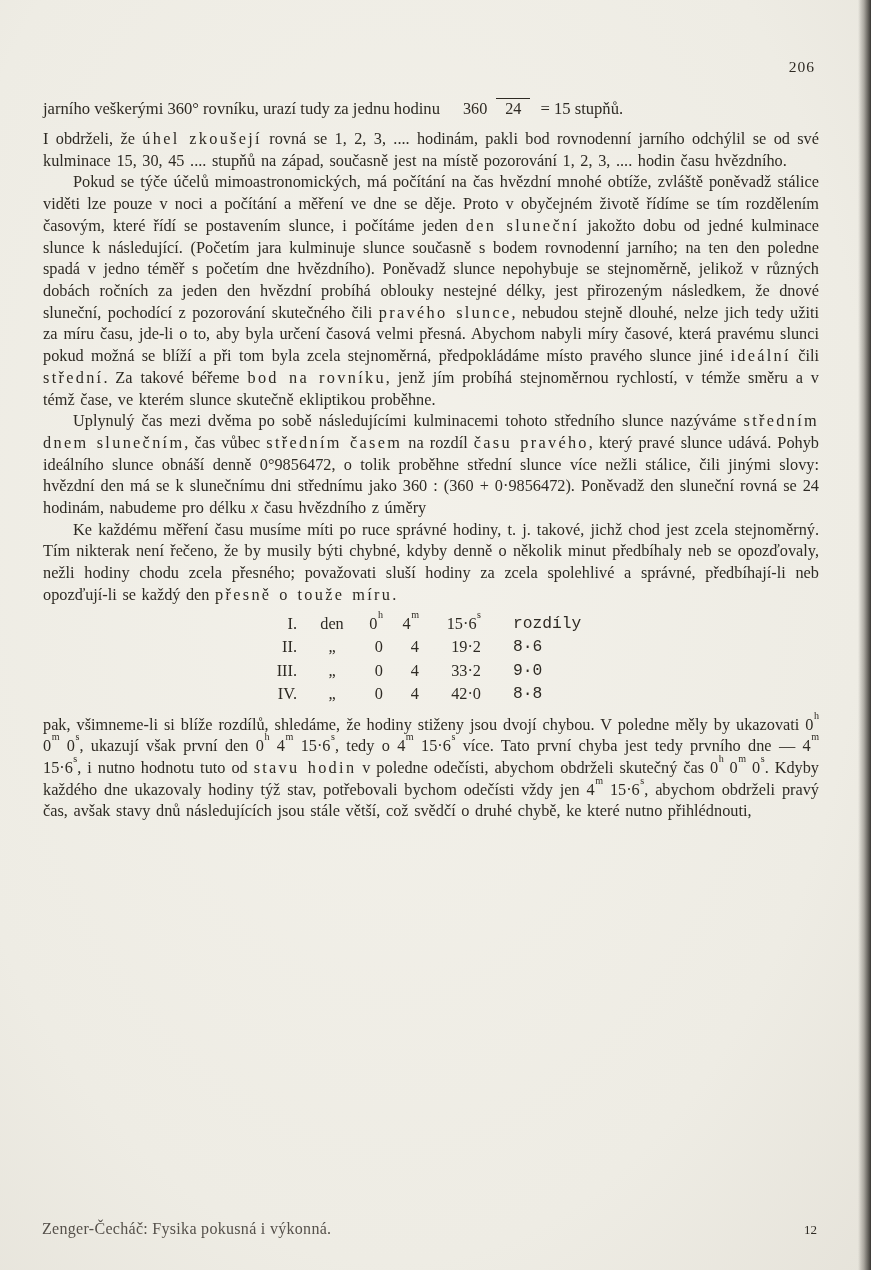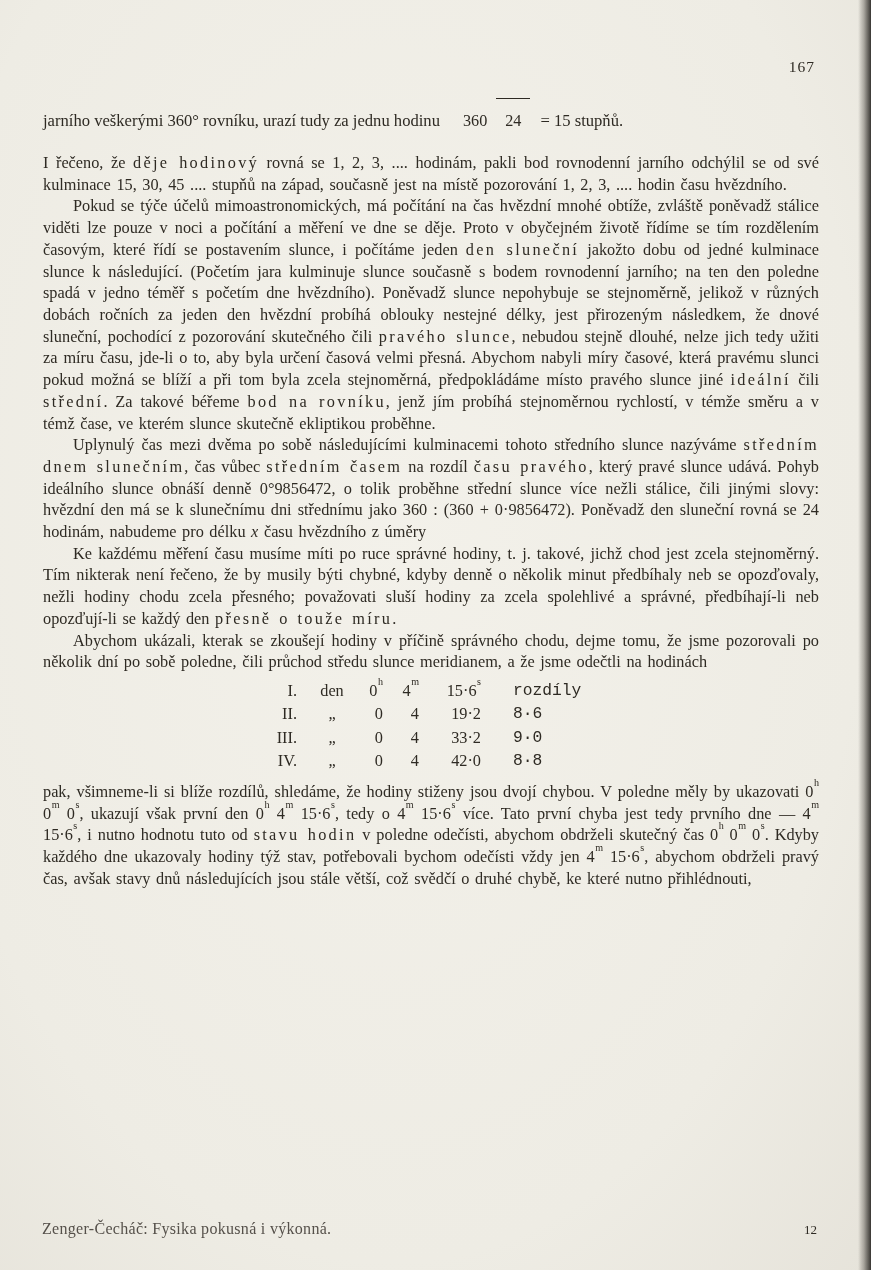--- a/index.html
+++ b/index.html
@@ -26,21 +26,21 @@
   .content { position: absolute; left: 43px; right: 52px; top: 98px; }
 
   .opening {
     display: flex; align-items: center; justify-content: flex-start;
     font-size: 16.6px; margin-bottom: 8px;
   }
   .frac {
     display: inline-flex; flex-direction: row; align-items: center;
     margin: 0 10px 0 14px; line-height: 1.3; font-size: 16.2px;
   }
-  .frac .den { border-top: 1.3px solid #2e2a23; padding: 12px 9px; font-family: Liberation Serif, serif; }
+  .frac .den { border-top: 1.3px solid #2e2a23; padding: 0 9px; font-family: Liberation Serif, serif; }
   .frac .num { padding: 0 9px; }
 
   .para {
     font-size: 16.3px; line-height: 21.7px;
     text-align: justify; margin: 0; word-spacing: 1.5px;
   }
   .para.indent { text-indent: 30px; }
   .sp { letter-spacing: 2.3px; }
   sup.s { font-size: 62%; line-height: 0; position: relative; top: -0.45em; margin-left: 0.5px; }
   i { font-style: italic; }
@@ -60,43 +60,42 @@
     display: flex; justify-content: space-between; align-items: baseline;
   }
   .footer-left { font-size: 16px; color: #55504a; letter-spacing: 0.3px; }
   .footer-right { font-size: 13px; }
 </style>
 </head>
 <body>
 
 <div class="page">
 
-  <div class="page-number">167</div>
+  <div class="page-number">206</div>
 
   <div class="content">
 
     <div class="opening">
       <span>jarního veškerými 360° rovníku, urazí tudy za jednu hodinu</span>
       <span class="frac">
         <span class="num">360</span>
         <span class="den">24</span>
       </span>
       <span>= 15 stupňů.</span>
     </div>
 
     <div>
-        <p class="para"><span>I řečeno, že </span><span class="sp">děje hodinový</span><span> rovná se 1, 2, 3, .... hodinám, pakli bod rovnodenní jarního odchýlil se od své kulminace 15, 30, 45 .... stupňů na západ, současně jest na místě pozorování 1, 2, 3, .... hodin času hvězdního.</span></p>
+        <p class="para"><span>I obdrželi, že </span><span class="sp">úhel zkoušejí</span><span> rovná se 1, 2, 3, .... hodinám, pakli bod rovnodenní jarního odchýlil se od své kulminace 15, 30, 45 .... stupňů na západ, současně jest na místě pozorování 1, 2, 3, .... hodin času hvězdního.</span></p>
         <p class="para indent"><span>Pokud se týče účelů mimoastronomických, má počítání na čas hvězdní mnohé obtíže, zvláště poněvadž stálice viděti lze pouze v noci a počítání a měření ve dne se děje. Proto v obyčejném životě řídíme se tím rozdělením časovým, které řídí se postavením slunce, i počítáme jeden </span><span class="sp">den sluneční</span><span> jakožto dobu od jedné kulminace slunce k následující. (Početím jara kulminuje slunce současně s bodem rovnodenní jarního; na ten den poledne spadá v jedno téměř s početím dne hvězdního). Poněvadž slunce nepohybuje se stejnoměrně, jelikož v různých dobách ročních za jeden den hvězdní probíhá oblouky nestejné délky, jest přirozeným následkem, že dnové sluneční, pochodící z pozorování skutečného čili </span><span class="sp">pravého slunce</span><span>, nebudou stejně dlouhé, nelze jich tedy užiti za míru času, jde-li o to, aby byla určení časová velmi přesná. Abychom nabyli míry časové, která pravému slunci pokud možná se blíží a při tom byla zcela stejnoměrná, předpokládáme místo pravého slunce jiné </span><span class="sp">ideální</span><span> čili </span><span class="sp">střední</span><span>. Za takové béřeme </span><span class="sp">bod na rovníku</span><span>, jenž jím probíhá stejnoměrnou rychlostí, v témže směru a v témž čase, ve kterém slunce skutečně ekliptikou proběhne.</span></p>
         <p class="para indent"><span>Uplynulý čas mezi dvěma po sobě následujícími kulminacemi tohoto středního slunce nazýváme </span><span class="sp">středním dnem slunečním</span><span>, čas vůbec </span><span class="sp">středním časem</span><span> na rozdíl </span><span class="sp">času pravého</span><span>, který pravé slunce udává. Pohyb ideálního slunce obnáší denně 0°9856472, o tolik proběhne střední slunce více nežli stálice, čili jinými slovy: hvězdní den má se k slunečnímu dni střednímu jako 360 : (360 + 0·9856472). Poněvadž den sluneční rovná se 24 hodinám, nabudeme pro délku <i>x</i> času hvězdního z úměry</span></p>
       </div>
 
 
     <div>
         <p class="para indent"><span>Ke každému měření času musíme míti po ruce správné hodiny, t. j. takové, jichž chod jest zcela stejnoměrný. Tím nikterak není řečeno, že by musily býti chybné, kdyby denně o několik minut předbíhaly neb se opozďovaly, nežli hodiny chodu zcela přesného; považovati sluší hodiny za zcela spolehlivé a správné, předbíhají-li neb opozďují-li se každý den </span><span class="sp">přesně o touže míru</span><span>.</span></p>
-        <p class="para indent"><span>Abychom ukázali, kterak se zkoušejí hodiny v příčině správného chodu, dejme tomu, že jsme pozorovali po několik dní po sobě poledne, čili průchod středu slunce meridianem, a že jsme odečtli na hodinách</span></p>
       </div>
 
     <div class="obs-table">
         <div class="obs-row">
           <span class="c-numeral">I.</span>
           <span class="c-day">den</span>
           <span class="c-hours">0<sup class="s">h</sup></span>
           <span class="c-minutes">4<sup class="s">m</sup></span>
           <span class="c-seconds">15·6<sup class="s">s</sup></span>
           <span class="c-difference">rozdíly</span>

